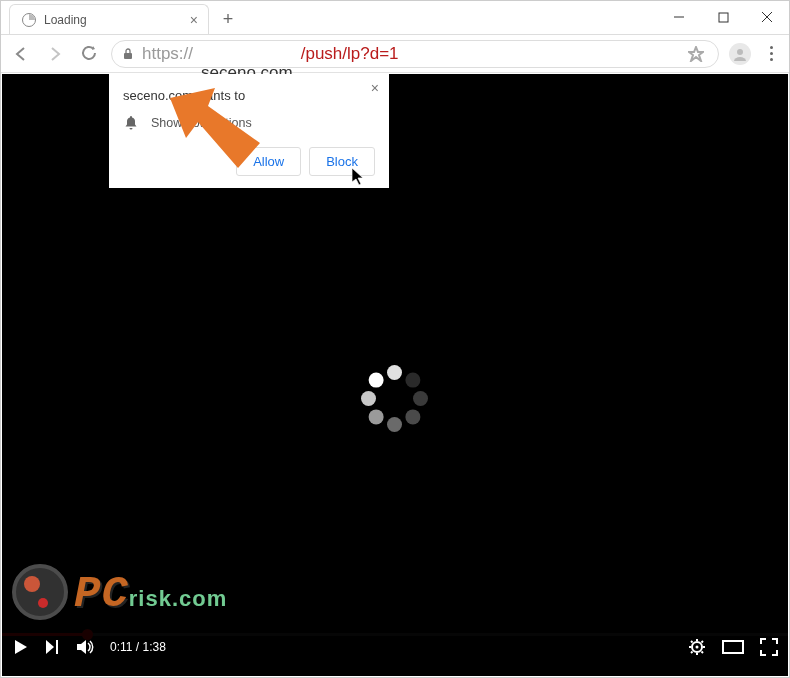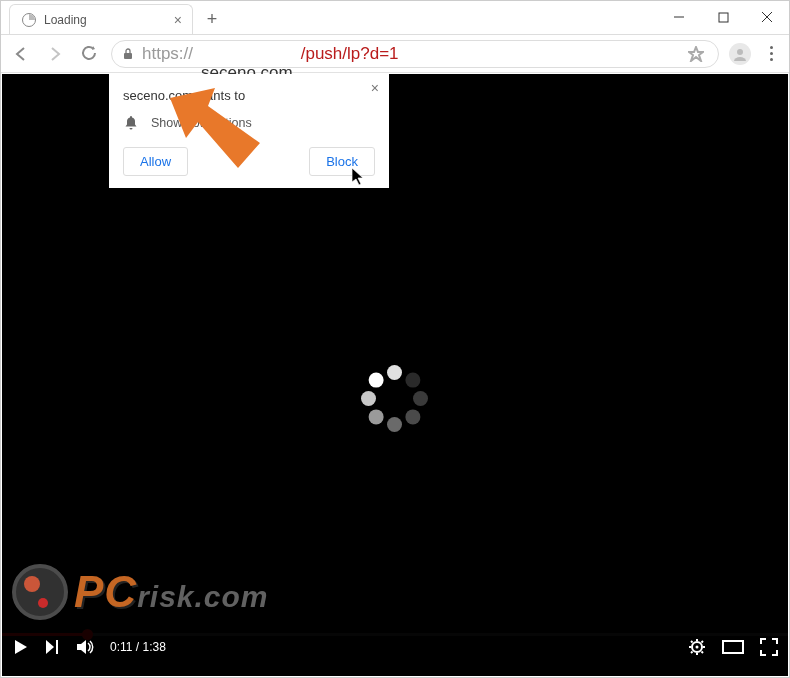--- a/index.html
+++ b/index.html
@@ -1,20 +1,20 @@
 <!DOCTYPE html>
 <html><head>
 <meta charset="utf-8">
 <style>
   * { margin: 0; padding: 0; box-sizing: border-box; font-family: "Segoe UI", Arial, sans-serif; }
   body { width: 790px; height: 678px; background: #fff; overflow: hidden; position: relative; border: 1px solid #ccc; }
 
   
   .titlebar { height: 34px; background: #fff; display: flex; align-items: flex-end; border-bottom: 1px solid #ddd; }
-  .tab { display: flex; align-items: center; gap: 8px; padding: 6px 10px 6px 12px; background: #fff; border: 1px solid #ddd; border-bottom: none; border-radius: 6px 6px 0 0; margin-left: 8px; width: 184px; position: relative; height: 30px; }
+  .tab { display: flex; align-items: center; gap: 8px; padding: 6px 10px 6px 12px; background: #fff; border: 1px solid #ddd; border-bottom: none; border-radius: 6px 6px 0 0; margin-left: 8px; width: 200px; position: relative; height: 30px; }
   .tab .favicon { width: 14px; height: 14px; border: 1.5px solid #888; border-radius: 50%; position: relative; }
   .tab .favicon::after { content: ""; position: absolute; inset: 0; border-radius: 50%; background: conic-gradient(from 0deg,#bbb 0 25%,transparent 0 100%); }
   .tab .title { font-size: 12px; color: #555; flex: 1; white-space: nowrap; overflow: hidden; }
   .tab .close { font-size: 14px; color: #777; cursor: pointer; }
   .newtab { width: 26px; height: 26px; display: flex; align-items: center; justify-content: center; color: #666; font-size: 18px; margin-left: 6px; margin-bottom: 2px; cursor: pointer; }
   .win-controls { margin-left: auto; display: flex; align-items: center; height: 34px; }
   .win-controls div { width: 44px; height: 30px; display: flex; align-items: center; justify-content: center; color: #333; font-size: 13px; cursor: pointer; }
   .win-controls svg { stroke: #333; stroke-width: 1; fill: none; }
 
   
@@ -33,21 +33,21 @@
 
   
   .page { position: absolute; top: 73px; left: 1px; right: 1px; bottom: 1px; background: #000; overflow: hidden; }
 
   
   .perm { position: absolute; top: 0; left: 107px; width: 280px; background: #fff; box-shadow: 0 4px 14px rgba(0,0,0,.25); padding: 14px 14px 12px 14px; z-index: 10; font-size: 13px; }
   .perm .hd { font-size: 13px; color: #333; margin-bottom: 12px; }
   .perm .row { display: flex; align-items: center; gap: 12px; margin-bottom: 16px; }
   .perm .bell { width: 16px; height: 16px; }
   .perm .row span { color: #555; font-size: 12.5px; }
-  .perm .btns { display: flex; justify-content: space-between; gap: 8px; }
+  .perm .btns { display: flex; justify-content: flex-end; gap: 8px; }
   .perm .btn { border: 1px solid #ddd; padding: 6px 16px; border-radius: 3px; font-size: 13px; color: #1a73e8; background: #fff; cursor: pointer; }
   .perm .close { position: absolute; top: 6px; right: 10px; color: #777; font-size: 14px; cursor: pointer; }
 
   
   .arrow-annot { position: absolute; top: 14px; left: 158px; z-index: 11; }
 
   
   .spinner { position: absolute; top: 290px; left: 50%; transform: translateX(-50%); width: 70px; height: 70px; }
   .spinner div { position: absolute; width: 15px; height: 15px; border-radius: 50%; top: 27px; left: 27px;}
   .spinner div:nth-child(1){ transform: rotate(0deg)   translate(26px); background:#3a3a3a; }
@@ -58,22 +58,22 @@
   .spinner div:nth-child(6){ transform: rotate(225deg) translate(26px); background:#ffffff; }
   .spinner div:nth-child(7){ transform: rotate(270deg) translate(26px); background:#e0e0e0; }
   .spinner div:nth-child(8){ transform: rotate(315deg) translate(26px); background:#2a2a2a; }
 
   
   .wm { position: absolute; bottom: 56px; left: 10px; font-family: Arial, sans-serif; display: flex; align-items: center; gap: 6px; opacity: .85; }
   .wm .disc { width: 56px; height: 56px; border-radius: 50%; border: 4px solid #5a5a5a; background: #3a3a3a; position: relative; }
   .wm .disc::before { content:""; position:absolute; width:16px; height:16px; background:#e64; border-radius:50%; top:8px; left:8px;}
   .wm .disc::after { content:""; position:absolute; width:10px; height:10px; background:#e33; border-radius:50%; top:30px; left:22px;}
   .wm .txt { font-size: 44px; font-weight: 700; letter-spacing: 1px; }
-  .wm .p  { color:#e8782a; font-style: italic; text-shadow: 2px 2px 0 #2a2a2a; }
-  .wm .r  { color:#737373; font-size: 30px; font-style: italic;}
+  .wm .p  { color:#e8782a; font-style: italic; text-shadow: 2px 2px 0 #2a2a2a; font-family: Liberation Mono, monospace; }
+  .wm .r  { color:#86efac; font-size: 22px; }
 
   
   .vid-bar { position: absolute; bottom: 9px; left: 0; right: 0; height: 40px; background: rgba(0,0,0,.9); display:flex; align-items:center; padding: 0 10px; gap: 14px; color:#fff; font-size: 12px; }
   .progress { position: absolute; bottom: 40px; left: 0; right: 0; height: 3px; background: #444; }
   .progress .fill { height: 100%; width: 11%; background: #f00; position: relative; }
   .progress .fill::after { content:""; position:absolute; right:-5px; top:-4px; width:11px; height:11px; background:#f00; border-radius:50%;}
   .vb-btn { cursor:pointer; display:flex; align-items:center; }
   .vb-right { margin-left: auto; display:flex; gap:16px; align-items:center;}
 
   .cursor { position:absolute; top:94px; left:350px; z-index:20; }

